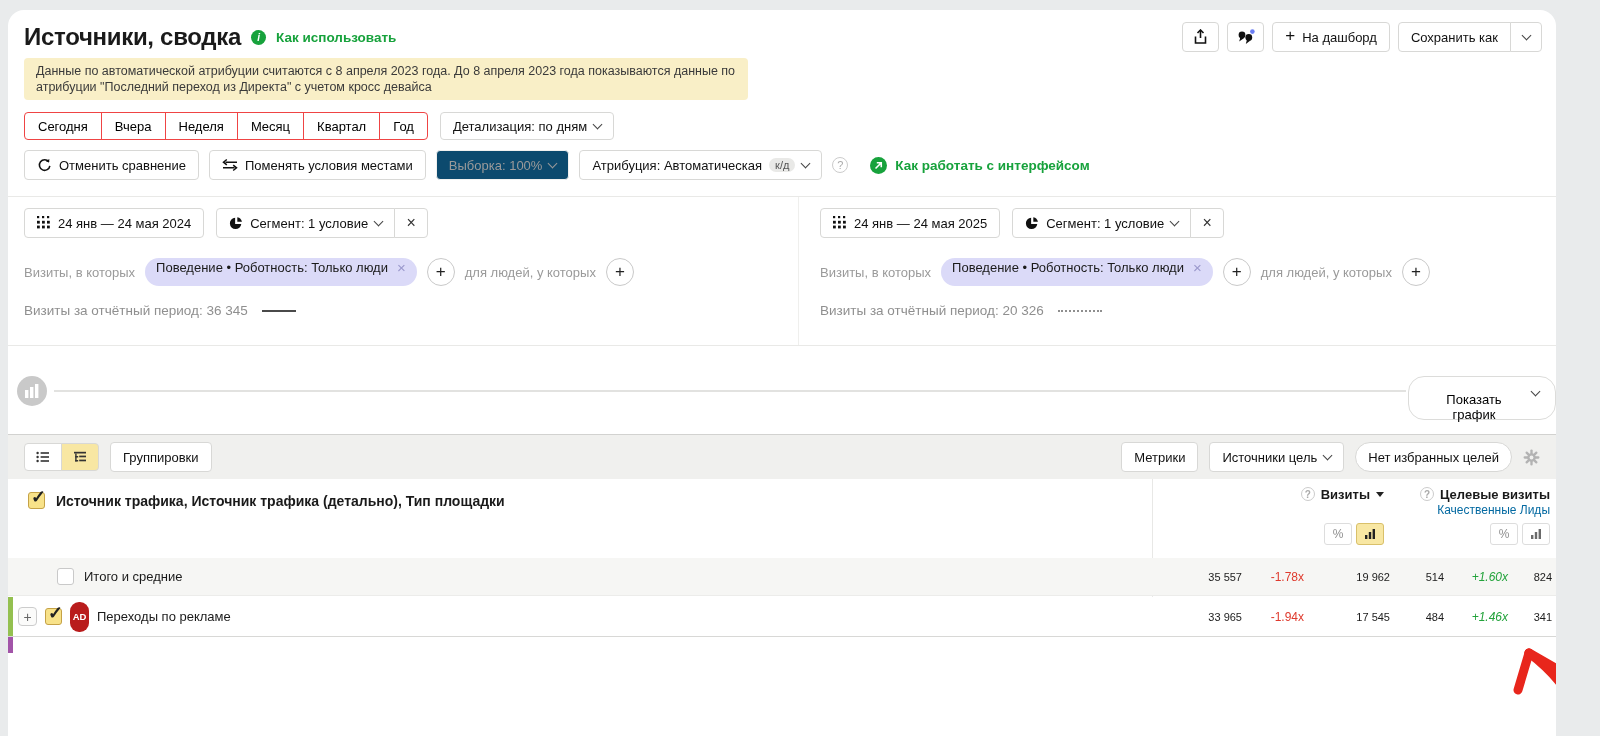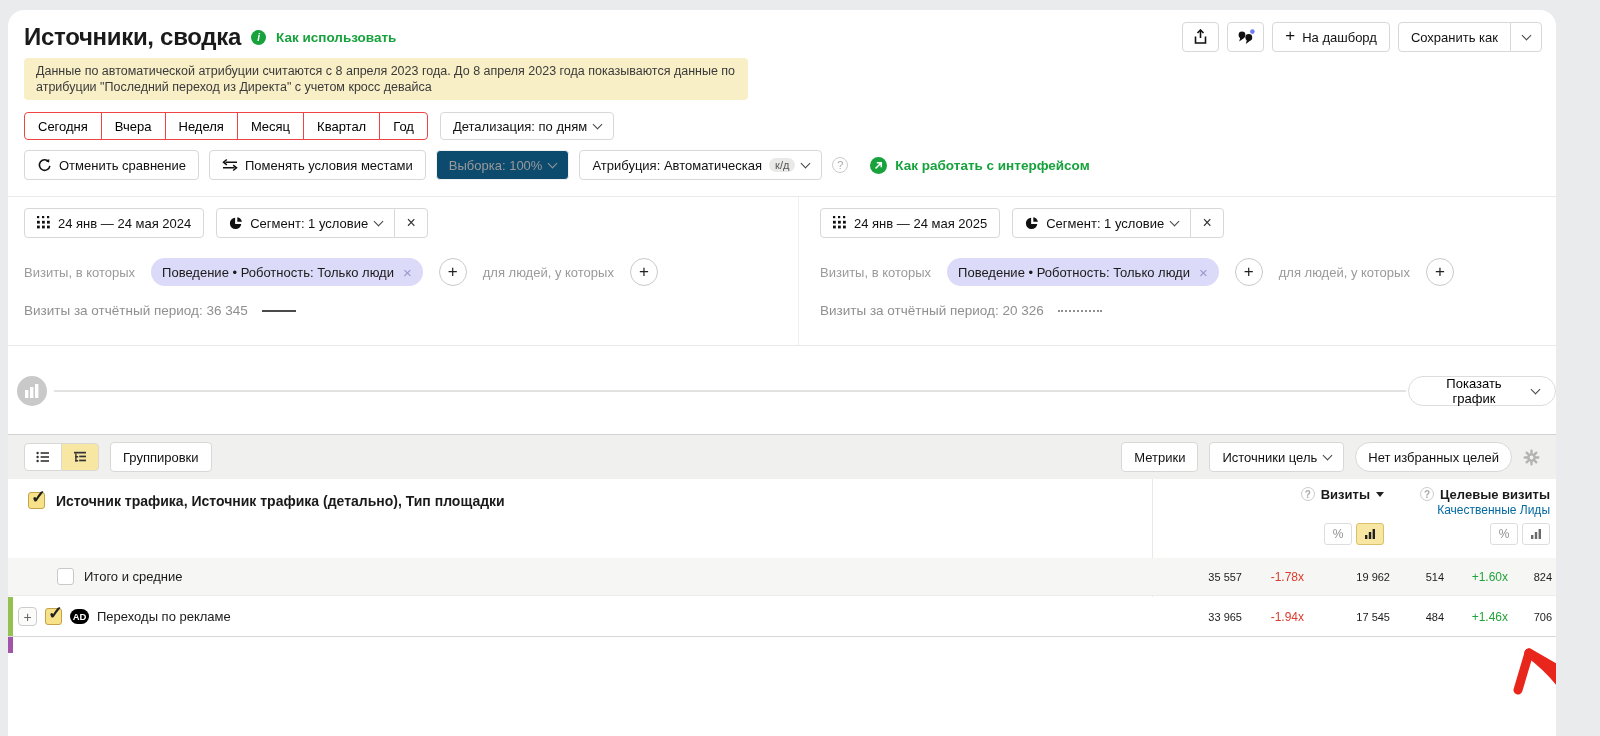--- a/index.html
+++ b/index.html
@@ -53,41 +53,41 @@
              font-size:11px; display:flex; align-items:center; justify-content:center; flex:none; }
   .iface-link { display:flex; align-items:center; gap:8px; margin-left:12px; }
   
   .div-h { position:absolute; left:0; width:100%; height:1px; background:#e9e9e7; }
   .div-v-seg { position:absolute; left:790px; top:187px; height:148px; width:1px; background:#efefed; }
   
   .sp { position:absolute; top:187px; }
   .sp.left { left:16px; width:760px; }
   .sp.right { left:812px; width:728px; }
   .sp-row1 { margin-top:11px; display:flex; gap:12px; align-items:center; }
-  .sp-row2 { margin-top:20px; display:flex; gap:16px; align-items:center; }
+  .sp-row2 { margin-top:20px; display:flex; gap:10px; align-items:center; }
   .sp-row3 { margin-top:17px; display:flex; gap:14px; align-items:center; }
   .joined { display:flex; }
   .joined .btn:first-child { border-radius:4px 0 0 4px; }
   .joined .xbtn { border-radius:0 4px 4px 0; margin-left:-1px; width:34px; padding:0; justify-content:center; }
   .xmark { font-size:16px; color:#333; line-height:1; }
-  .chip { height:28px; display:inline-flex; align-items:center; gap:9px; padding:12px 11px;
+  .chip { height:28px; display:inline-flex; align-items:flex-start; gap:9px; padding:2px 11px;
           background:#dbdaf8; border-radius:15px; font-size:13px; color:#1a1a1a; cursor:pointer; }
   .chip .xmark { color:#9a98cc; font-size:15px; }
   .plus-circle { width:28px; height:28px; border-radius:50%; border:1px solid #c9c9c9; background:#fff;
                  display:flex; align-items:center; justify-content:center; font-size:17px; color:#222; cursor:pointer; }
   .gray-label { color:#9a9a9a; font-size:13px; }
   .total-label { color:#8f8f8f; font-size:13.5px; }
   .legend-solid { display:inline-block; width:34px; height:0; border-top:2px solid #4a4a4a; }
   .legend-dotted { display:inline-block; width:44px; height:0; border-top:2px dotted #8f8f8f; }
   
   .chart-circle { position:absolute; left:8px; top:365px; width:32px; height:32px; }
   .chart-line { position:absolute; left:46px; top:380px; width:1352px; height:2px; background:#e2e2e0; }
-  .show-chart { position:absolute; left:1400px; top:366px; height:30px; border:1px solid #dcdcda;
-                border-radius:16px; background:#fff; display:flex; align-items:center; gap:9px;
-                padding:0 16px; font-size:13px; cursor:pointer; }
+  .show-chart { position:absolute; left:1400px; top:366px; height:44px; border:1px solid #dcdcda;
+                border-radius:16px; background:#fff; display:flex; align-items:flex-start; gap:9px;
+                padding:15px 16px; font-size:13px; cursor:pointer; }
   
   .tb-toolbar { position:absolute; top:424px; left:0; width:100%; height:45px; background:#f0f0ee;
                 border-top:1px solid #d2d2d0; display:flex; align-items:center;
                 justify-content:space-between; padding:0 16px; }
   .left-tools, .right-tools { display:flex; gap:11px; align-items:center; }
   .tg { display:flex; }
   .tgl { width:38px; height:28px; background:#fff; border:1px solid #d8d8d6;
          display:flex; align-items:center; justify-content:center; cursor:pointer; }
   .tgl:first-child { border-radius:4px 0 0 4px; }
   .tgl:last-child { border-radius:0 4px 4px 0; margin-left:-1px; }
@@ -119,29 +119,29 @@
   .marker-green { position:absolute; left:0; top:587px; width:5px; height:39px; background:#94c050; }
   .marker-purple { position:absolute; left:0; top:627px; width:5px; height:16px; background:#a254a8; }
   .cb { width:17px; height:17px; border:1px solid #c9c9c9; border-radius:3px; background:#fff;
         position:relative; flex:none; cursor:pointer; }
   .cb.checked { background:#f8e289; border-color:#c5a247; }
   .cb.checked::after { content:"✓"; position:absolute; left:2px; top:-7px; font-size:18px;
                        font-weight:700; color:#222; }
   .expander { width:19px; height:19px; border:1px solid #ccc; border-radius:4px; background:#fbfbfa;
               color:#666; font-size:14px; line-height:1; display:flex; align-items:center;
               justify-content:center; flex:none; cursor:pointer; }
-  .ad-badge { width:19px; height:15px; border-radius:9px; background:#000000; color:#fff;
+  .ad-badge { width:19px; height:30px; border-radius:9px; background:#b91c1c; color:#fff;
               font-size:9.5px; font-weight:700; display:flex; align-items:center; justify-content:center; flex:none; }
   .mgrid { position:absolute; left:1144px; top:0; height:100%; display:grid;
            grid-template-columns:98px 62px 86px 54px 64px 40px; align-items:center; }
   .mgrid span { text-align:right; padding-right:8px; font-size:11px; color:#1c1c1c; }
   .mgrid span:last-child { padding-right:4px; }
   .mgrid .chg { font-size:12px; }
   .neg { color:#df3a2d !important; }
-  .pos { color:#23a33b !important; }
+  .pos { color:#23a33b !important;font-style:italic; }
   .arrow-svg { position:absolute; left:0; top:0; width:1548px; height:726px; pointer-events:none; z-index:9; }
 </style>
 </head>
 <body>
 
 <div class="card">
 
   <div class="hdr">
     <div class="hdr-left">
       <h1>Источники, сводка</h1>
@@ -473,21 +473,21 @@
       <span class="cb checked"></span>
       <span class="ad-badge">AD</span>
       <span>Переходы по рекламе</span>
     </div>
     <div class="mgrid">
       <span>33 965</span>
       <span class="chg neg">-1.94x</span>
       <span>17 545</span>
       <span>484</span>
       <span class="chg pos">+1.46x</span>
-      <span>706</span>
+      <span>341</span>
     </div>
   </div>
 
   <div class="table-bottom"></div>
   <div class="marker-green"></div>
   <div class="marker-purple"></div>
 
   <svg class="arrow-svg">
     <path d="M1583 732 C 1572 694 1549 664 1521 643" stroke="#e8261c" stroke-width="9" fill="none" stroke-linecap="round"></path>
     <path d="M1521 643 L1510 680" stroke="#e8261c" stroke-width="9" fill="none" stroke-linecap="round"></path>

